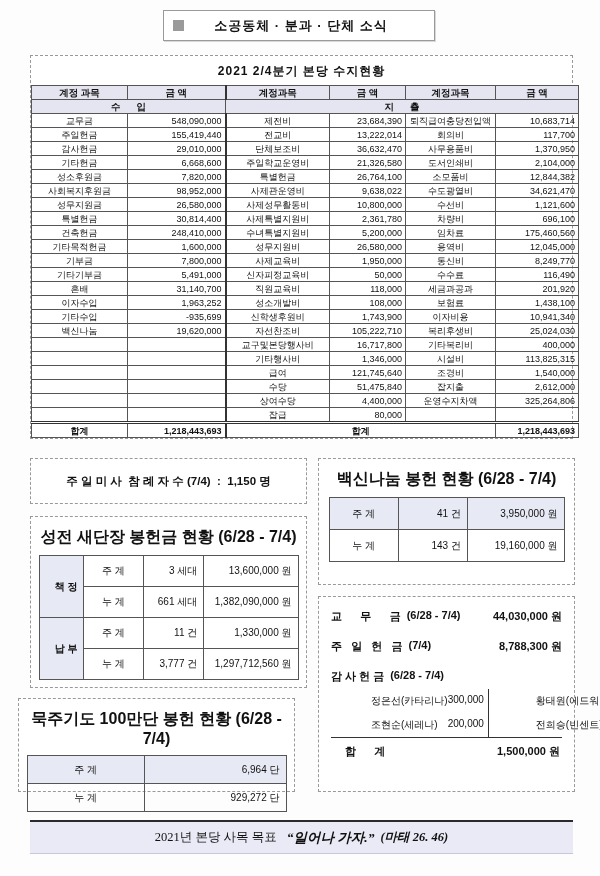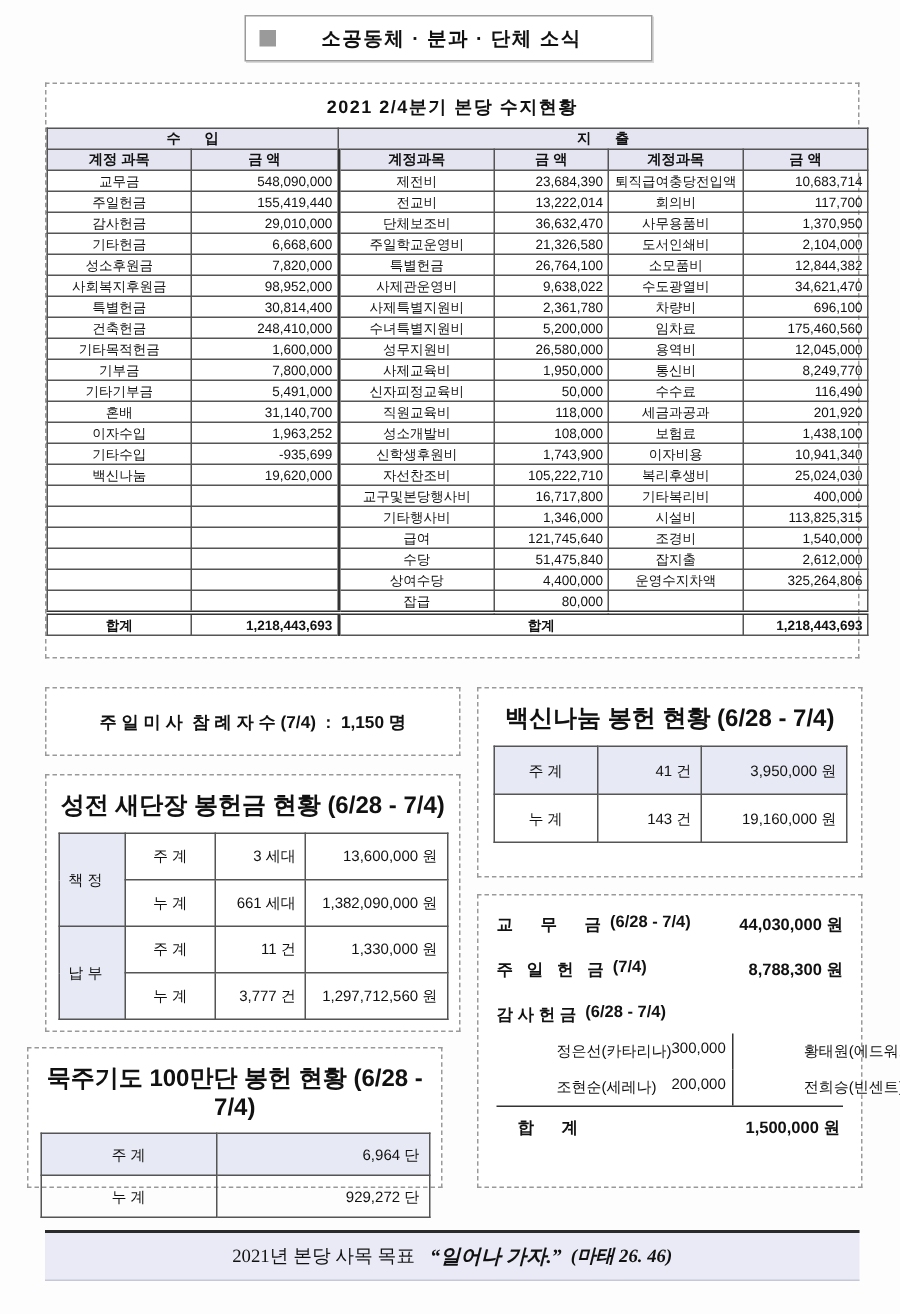--- a/index.html
+++ b/index.html
@@ -35,21 +35,21 @@
   .mini td{border:1px solid #555;font-size:10px;padding:2px 6px;}
   .shade{background:#e7e9f4;}
 
   .attendance-box{left:30px;top:458px;width:277px;height:46px;
                   display:flex;align-items:center;justify-content:center;
                   font-size:11.5px;font-weight:bold;}
 
   .seongjeon-box{left:30px;top:516px;width:277px;height:172px;}
   #seongjeon-table{width:260px;}
   #seongjeon-table td{height:26px;}
-  #seongjeon-table .g{width:38px;text-align:left;font-weight:normal;}
+  #seongjeon-table .g{width:38px;text-align:right;font-weight:bold;}
   #seongjeon-table .l{width:56px;text-align:center;}
   #seongjeon-table .c{width:54px;text-align:right;}
   #seongjeon-table .a{width:86px;text-align:right;}
 
   .rosary-box{left:18px;top:698px;width:277px;height:94px;}
   #rosary-table{width:260px;}
   #rosary-table td{height:23px;}
   #rosary-table .l{width:118px;text-align:center;}
   #rosary-table .v{width:142px;text-align:right;}
 
@@ -96,31 +96,31 @@
     <colgroup>
       <col style="width:96px">
         <col style="width:98px">
         <col style="width:104px">
       <col style="width:76px">
         <col style="width:90px">
         <col style="width:83px">
     </colgroup>
     <thead>
       <tr>
-        <th colspan="2" class="pre">수      입</th>
-        <th colspan="4" class="pre">지      출</th>
-      </tr>
-      <tr>
         <th>계정 과목</th>
         <th>금 액</th>
         <th>계정과목</th>
         <th>금 액</th>
         <th>계정과목</th>
         <th>금 액</th>
       </tr>
+      <tr>
+        <th colspan="2" class="pre">수      입</th>
+        <th colspan="4" class="pre">지      출</th>
+      </tr>
     </thead>
     <tbody id="budget-rows">
         <tr>
           <td class="acct">교무금</td>
           <td class="amt">548,090,000</td>
           <td class="acct">제전비</td>
           <td class="amt">23,684,390</td>
           <td class="acct">퇴직급여충당전입액</td>
           <td class="amt">10,683,714</td>
         </tr>
@@ -156,20 +156,28 @@
           <td class="acct">소모품비</td>
           <td class="amt">12,844,382</td>
         </tr>
         <tr>
           <td class="acct">사회복지후원금</td>
           <td class="amt">98,952,000</td>
           <td class="acct">사제관운영비</td>
           <td class="amt">9,638,022</td>
           <td class="acct">수도광열비</td>
           <td class="amt">34,621,470</td>
+        </tr>
+        <tr>
+          <td class="acct">성무지원금</td>
+          <td class="amt">26,580,000</td>
+          <td class="acct">사제성무활동비</td>
+          <td class="amt">10,800,000</td>
+          <td class="acct">수선비</td>
+          <td class="amt">1,121,600</td>
         </tr>
         <tr>
           <td class="acct">특별헌금</td>
           <td class="amt">30,814,400</td>
           <td class="acct">사제특별지원비</td>
           <td class="amt">2,361,780</td>
           <td class="acct">차량비</td>
           <td class="amt">696,100</td>
         </tr>
         <tr>

